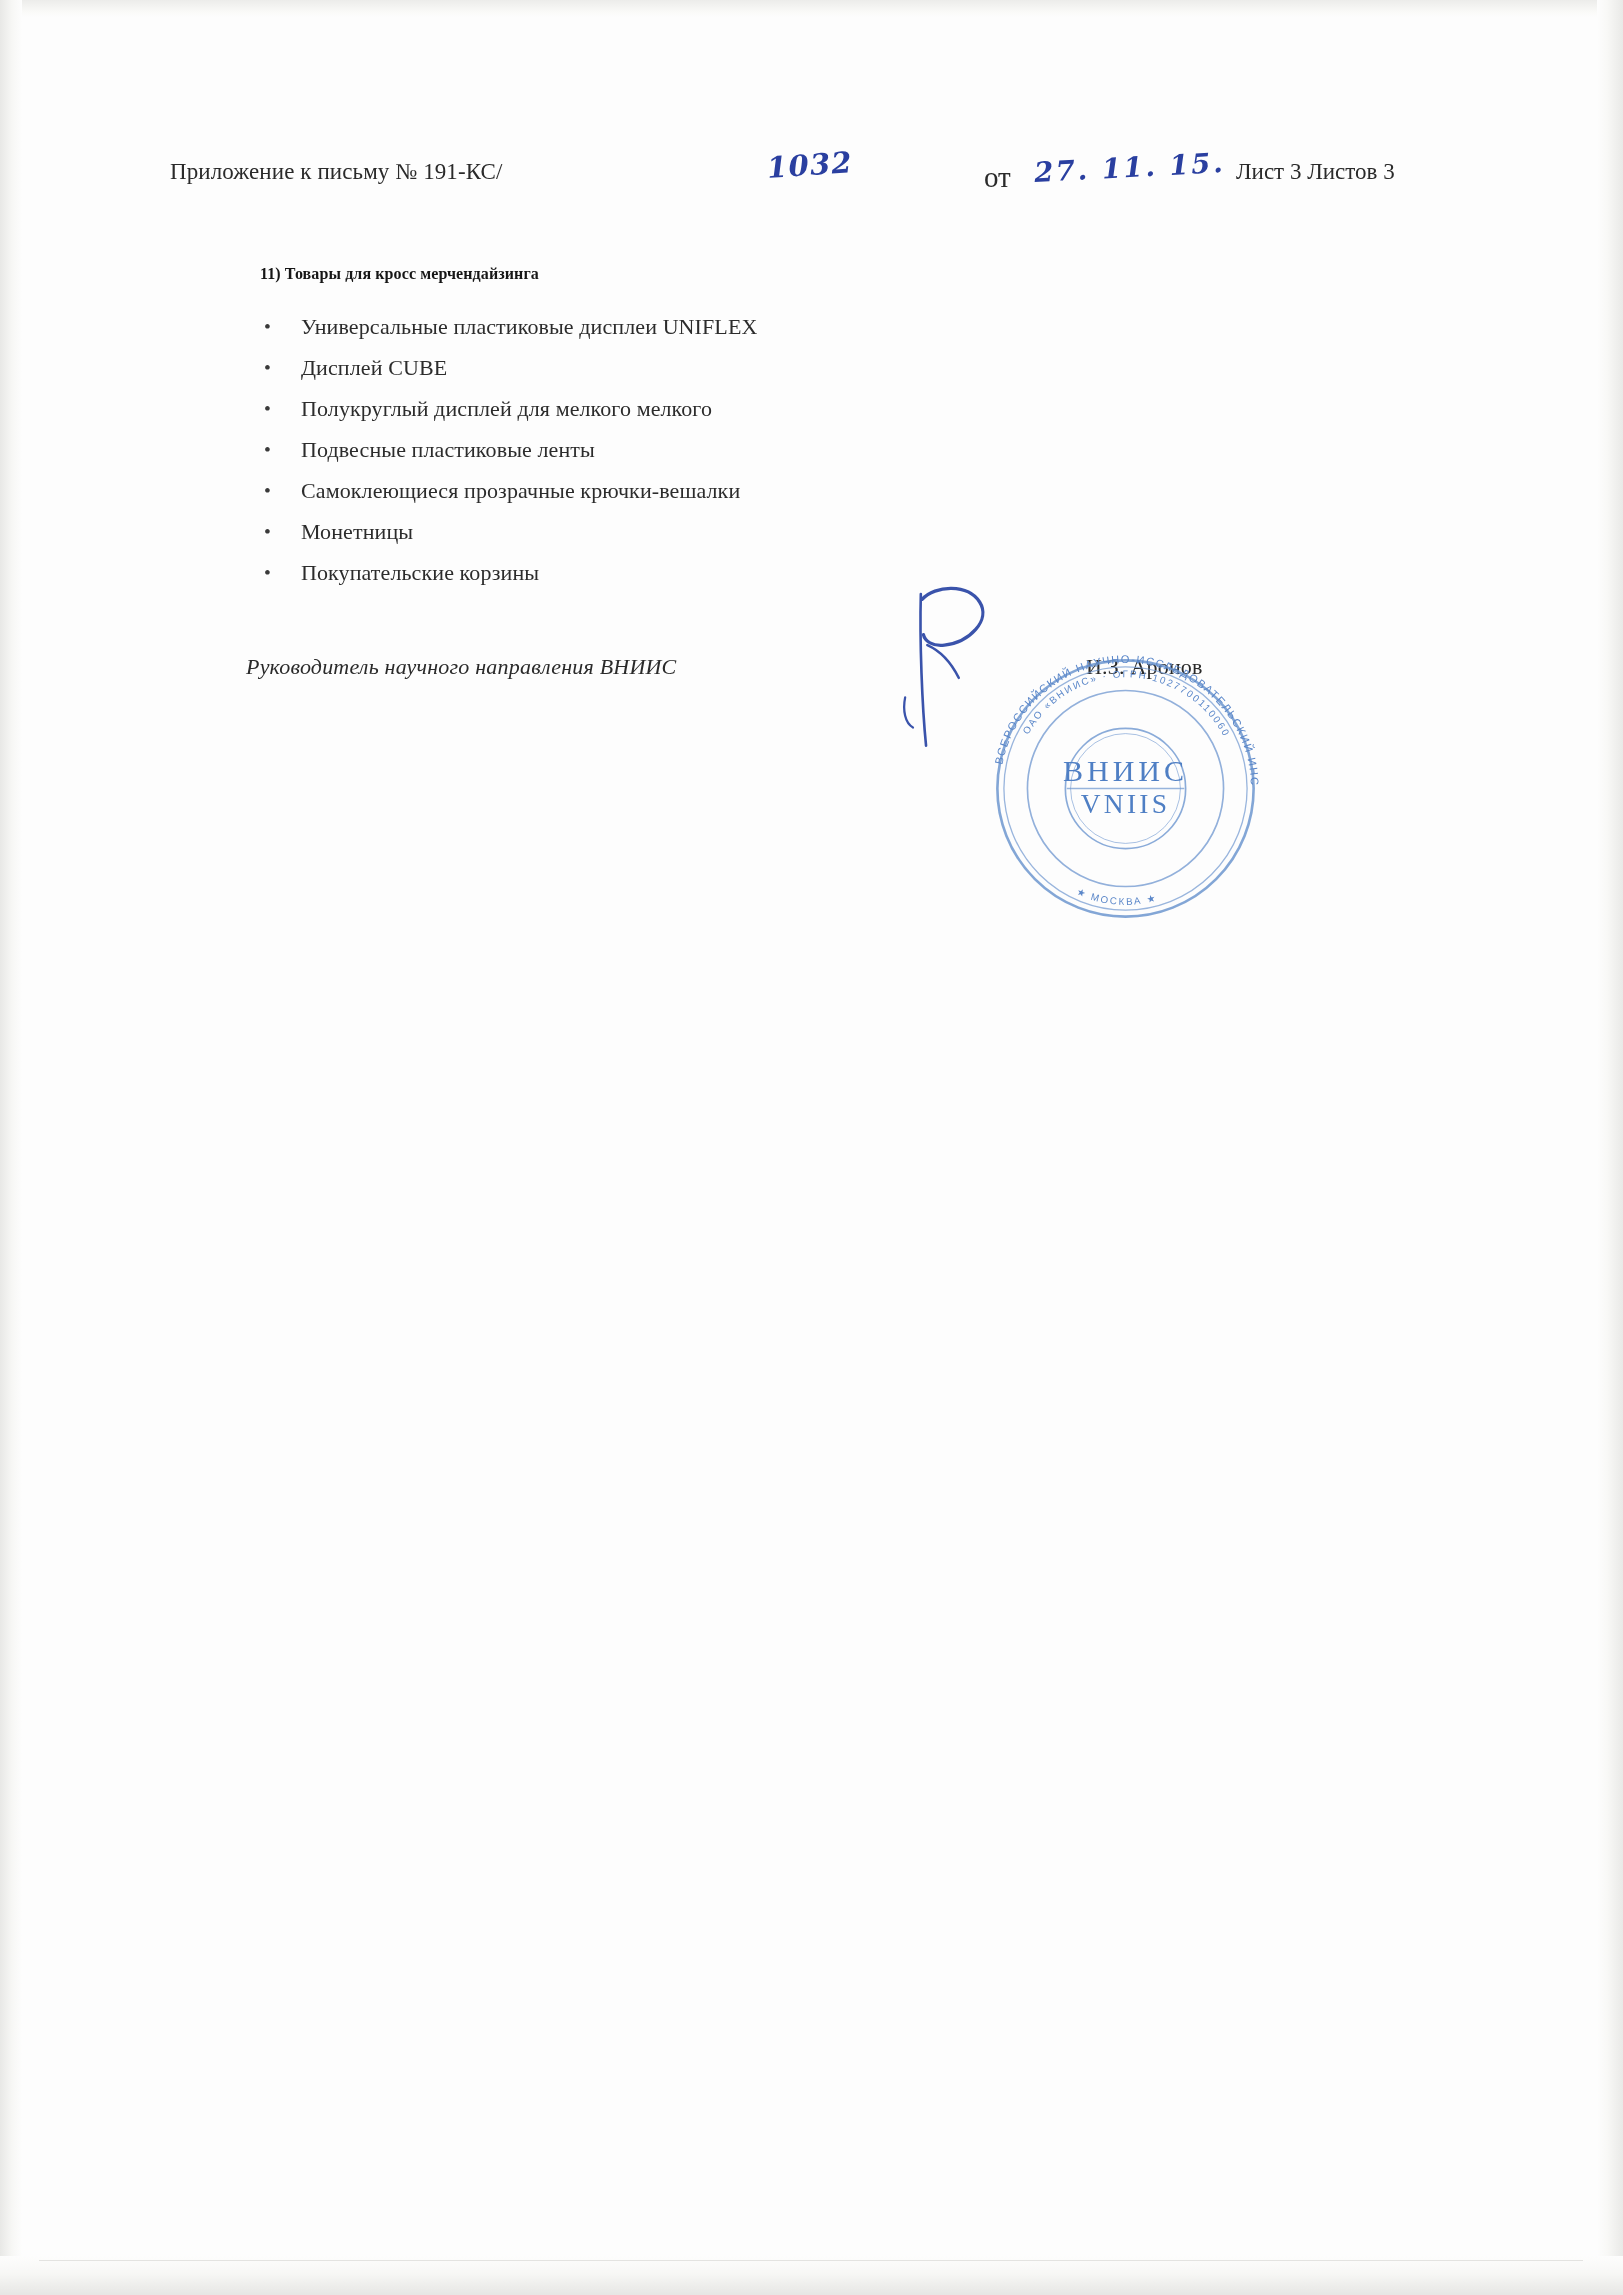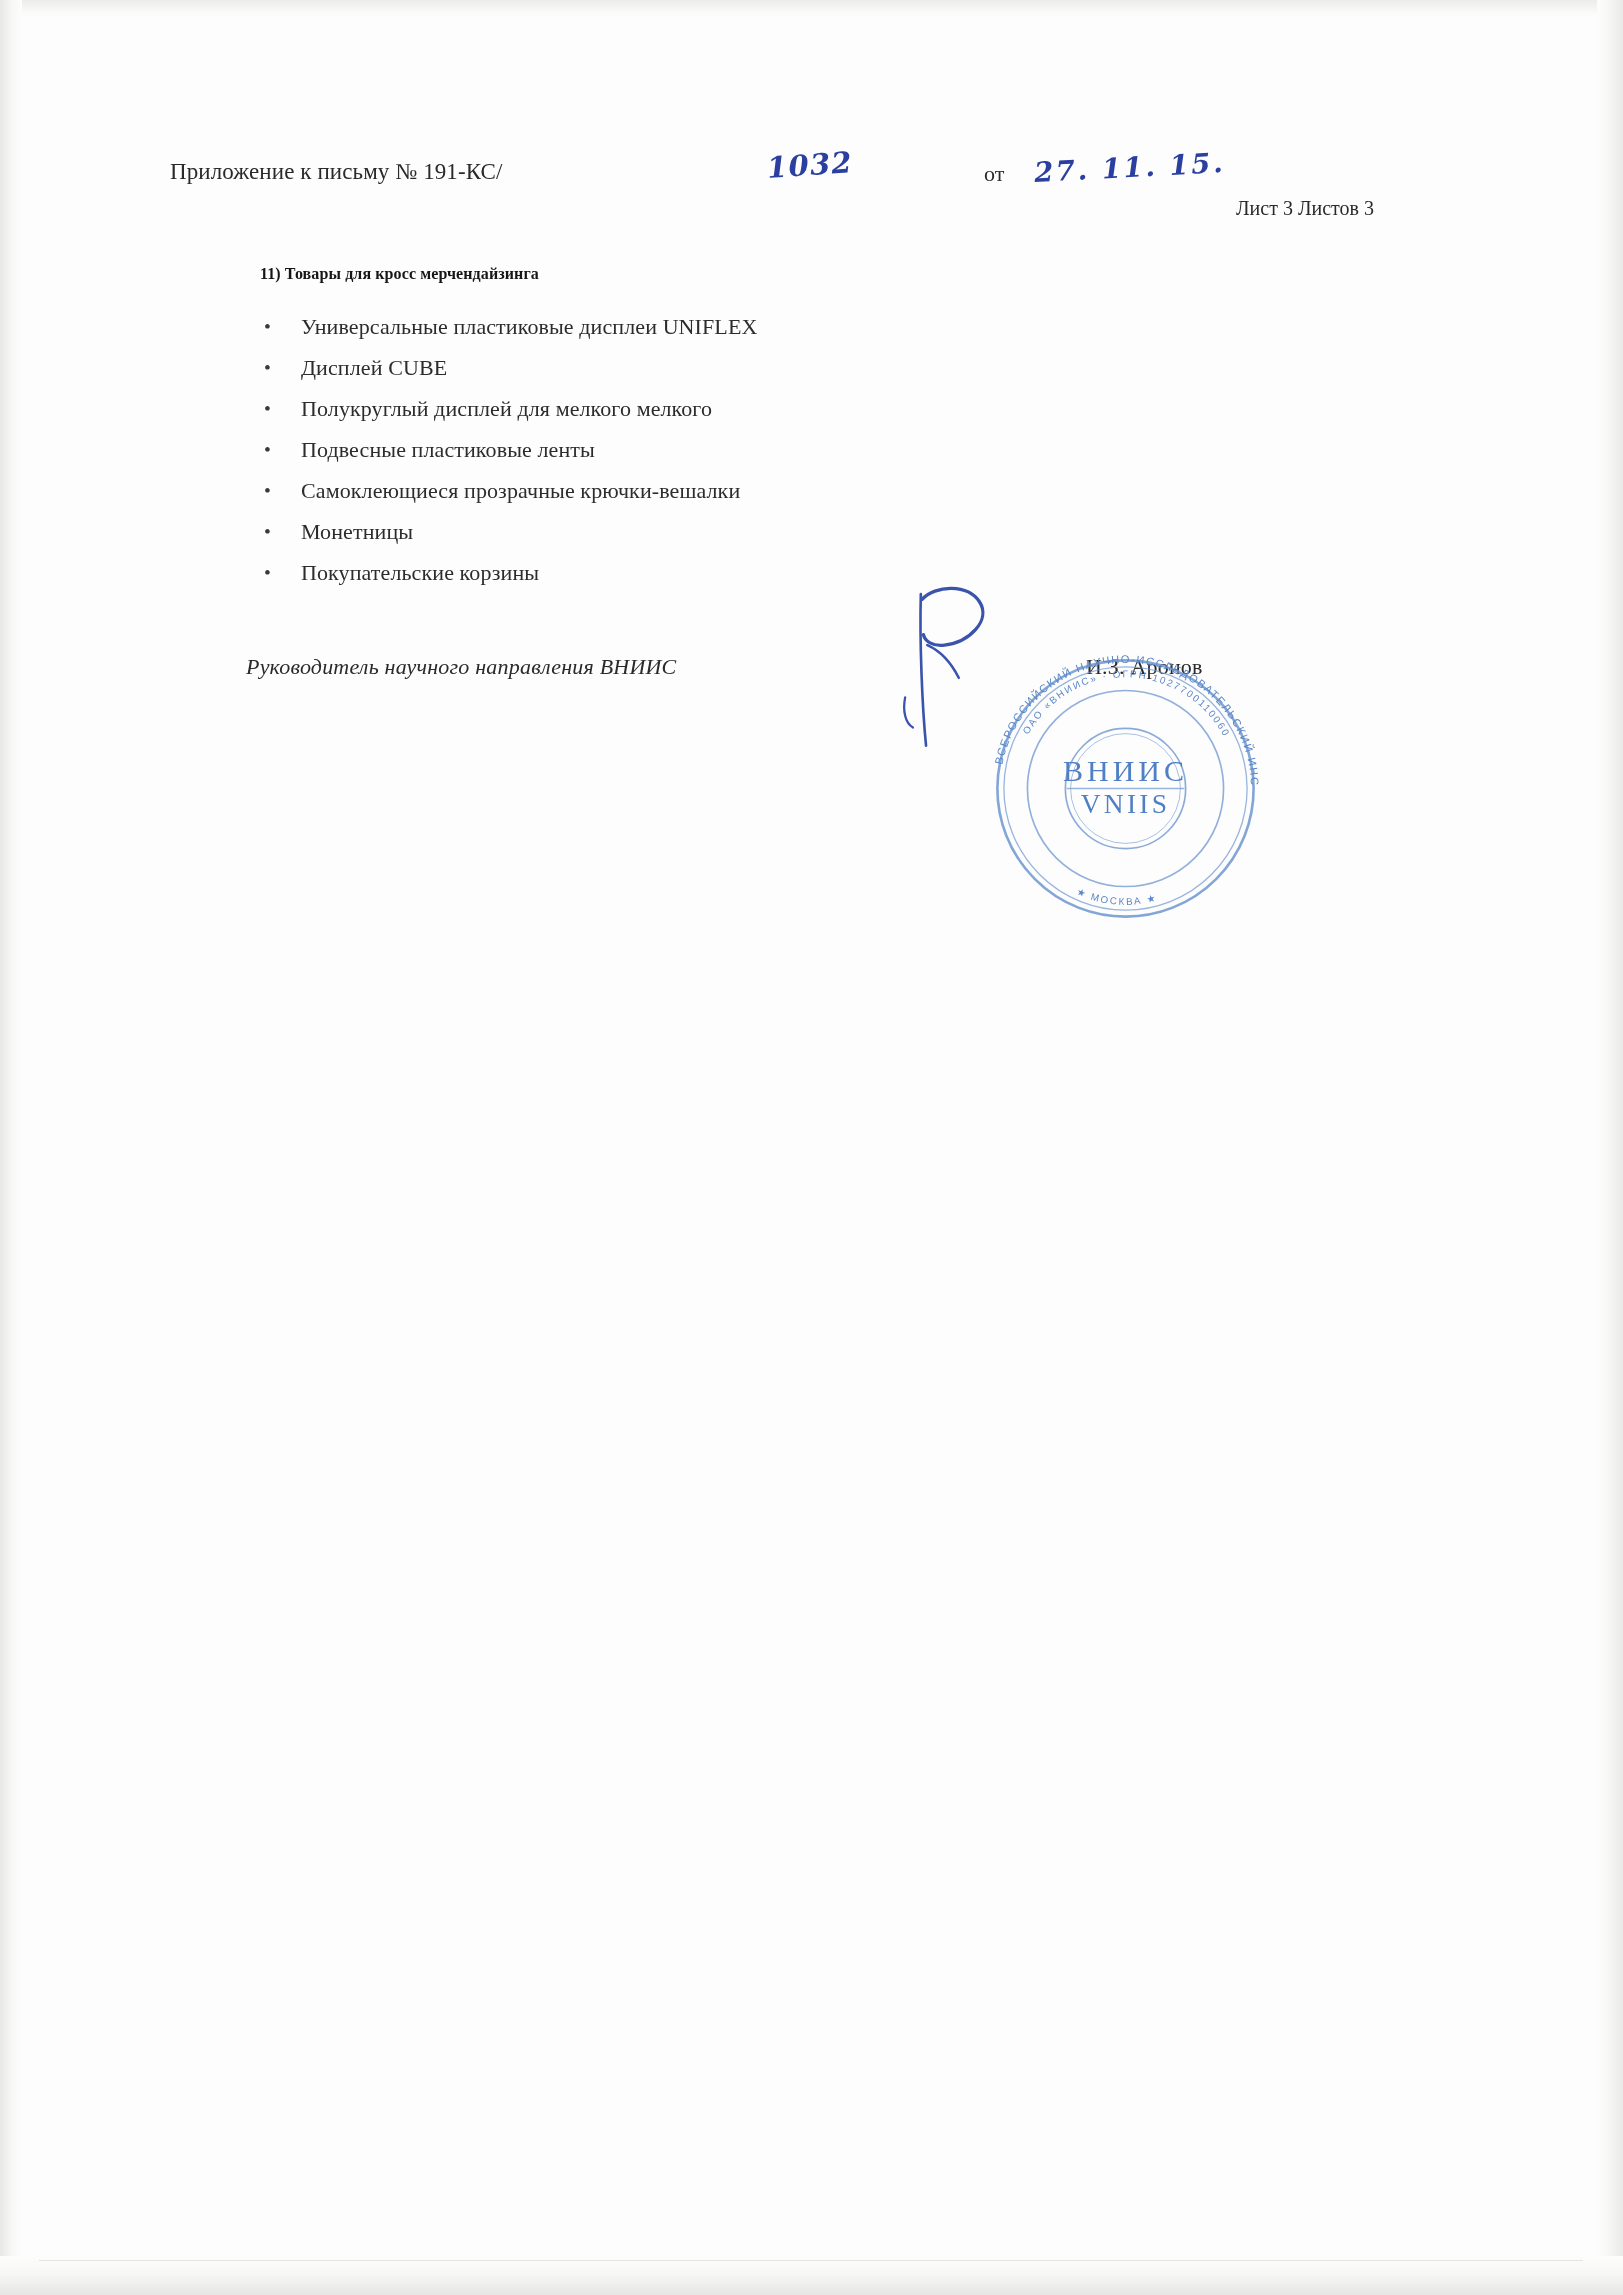--- a/index.html
+++ b/index.html
@@ -82,41 +82,40 @@
     font-weight: bold;
     font-size: 29px;
     color: #2a3fa0;
     transform: rotate(-4deg);
     letter-spacing: 1.3px;
   }
   .header-ot {
     position: absolute;
     left: 814px;
     top: 6.5px;
-    font-size: 22px;
+    font-size: 29px;
   }
   .hand-date {
     position: absolute;
     left: 864px;
     top: -2.6px;
     font-family: "DejaVu Serif", serif;
     font-style: italic;
     font-weight: bold;
     font-size: 27.5px;
     color: #2a3fa0;
     transform: rotate(-3deg);
     letter-spacing: 2.6px;
   }
   .header-sheet {
     position: absolute;
     left: 1066px;
     top: 5.2px;
     white-space: nowrap;
-    font-size: 20px;
-    margin-top: 38px;
+    font-size: 23px;
   }
 
   
   .section-title {
     position: absolute;
     left: 260px;
     top: 265px;
     font-size: 16px;
     font-weight: bold;
     letter-spacing: 0.1px;

